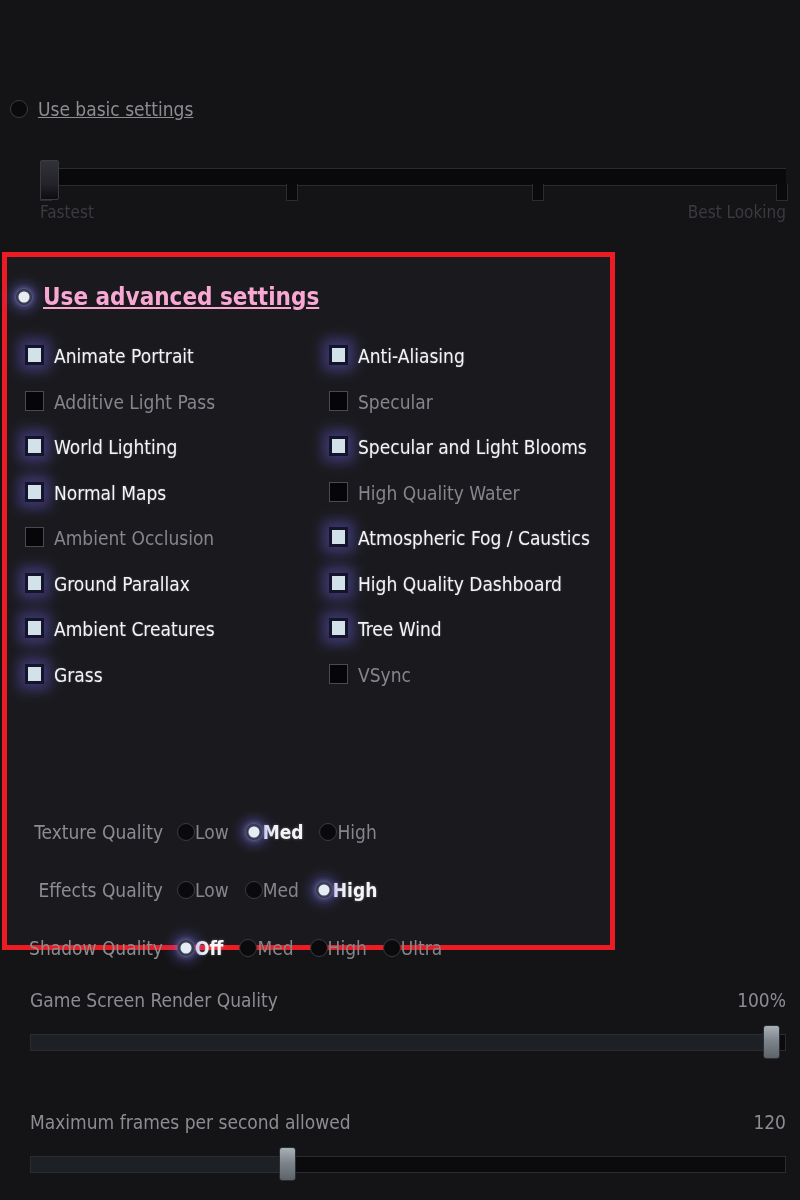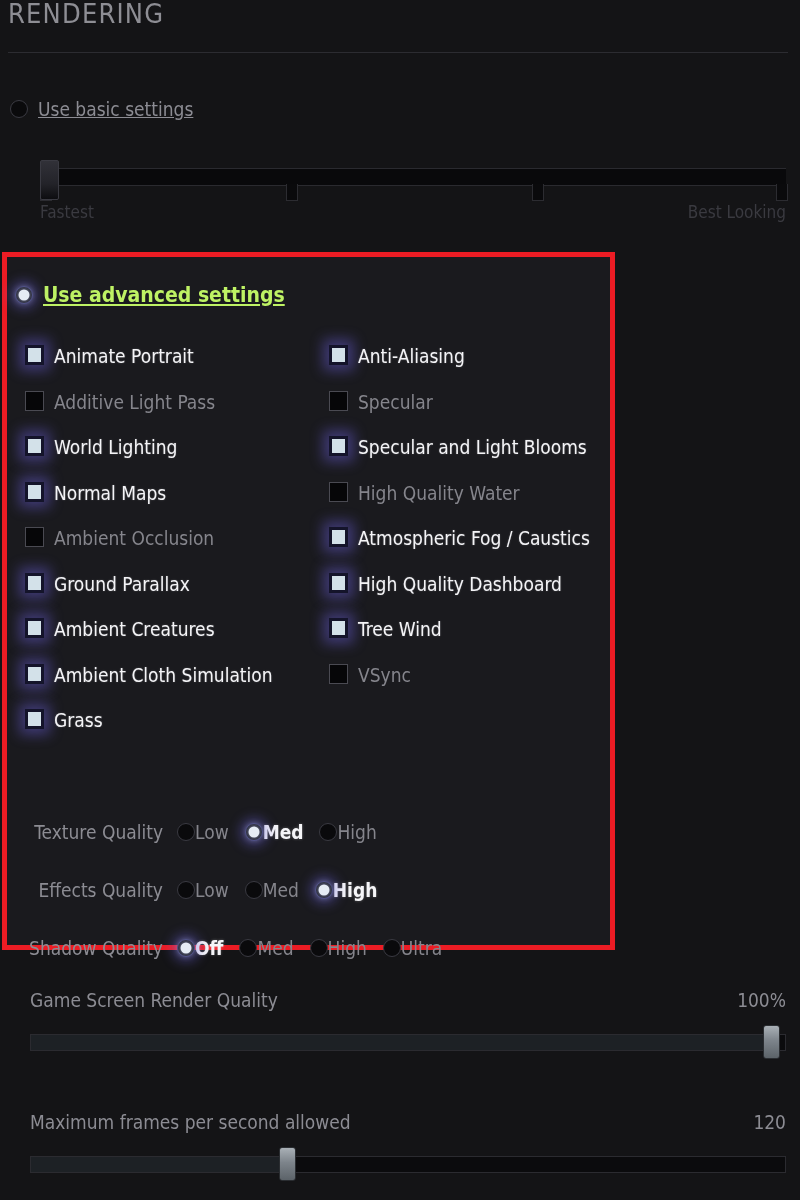--- a/index.html
+++ b/index.html
@@ -157,22 +157,22 @@
 
   .advanced-row {
     position: absolute;
     left: 8px;
     top: 26px;
     display: flex;
     align-items: center;
     gap: 10px;
   }
   .advanced-row .opt-label {
-    font-size: 21px;
-    color: #bef264;
+    font-size: 24px;
+    color: #f9a8d4;
     font-weight: 600;
   }
 
   
   .check-grid {
     position: absolute;
     left: 0;
     top: 88px;
     right: 0;
   }
@@ -309,24 +309,20 @@
     background: linear-gradient(180deg,#a9b0b6 0%,#7d848b 45%,#5c6369 100%);
     border: 1px solid #2a2d31;
     box-sizing: border-box;
   }
 </style>
 </head>
 <body>
 
 <div class="root">
 
-  <div class="header">
-    <div class="page-title">RENDERING</div>
-    <div class="header-rule"></div>
-  </div>
 
   <div class="basic-block">
     <div class="opt-row" id="basic-settings-row">
       <span class="radio off"></span>
       <span class="opt-label">Use basic settings</span>
     </div>
 
     <div class="basic-slider">
       <div class="basic-track"></div>
       <div class="notch" style="left:0px;"></div>
@@ -371,24 +367,20 @@
             <span class="checkbox off"></span>
             <span class="check-label">Ambient Occlusion</span>
           </div>
           <div class="check-item on">
             <span class="checkbox on"></span>
             <span class="check-label">Ground Parallax</span>
           </div>
           <div class="check-item on">
             <span class="checkbox on"></span>
             <span class="check-label">Ambient Creatures</span>
-          </div>
-          <div class="check-item on">
-            <span class="checkbox on"></span>
-            <span class="check-label">Ambient Cloth Simulation</span>
           </div>
           <div class="check-item on">
             <span class="checkbox on"></span>
             <span class="check-label">Grass</span>
           </div>
         </div>
       <div class="check-col" id="check-col-right">
           <div class="check-item on">
             <span class="checkbox on"></span>
             <span class="check-label">Anti-Aliasing</span>

